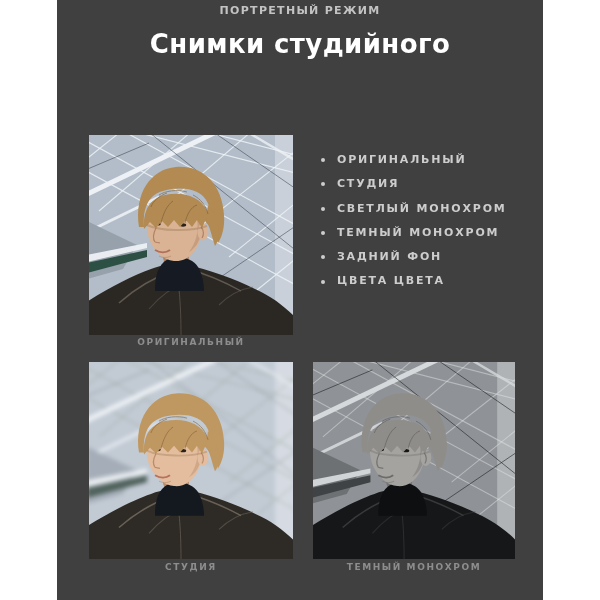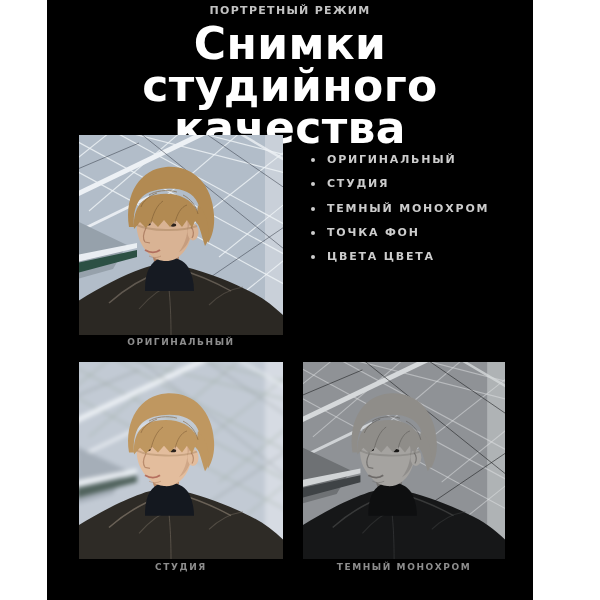--- a/index.html
+++ b/index.html
@@ -1,28 +1,28 @@
 <!DOCTYPE html>
 <html><head>
 <meta charset="utf-8">
 <style>
   html,body{margin:0;padding:0;background:#ffffff;}
   .canvas{
     position:relative;width:600px;height:600px;background:#ffffff;
     font-family:"DejaVu Sans","Liberation Sans",sans-serif;overflow:hidden;
   }
-  .panel{position:absolute;left:47px;top:0;width:486px;height:600px;background:#000000;}
+  .panel{position:absolute;left:57px;top:0;width:486px;height:600px;background:#404040;}
 
   .eyebrow{
     position:absolute;left:0;top:4px;width:100%;text-align:center;
     font-size:11px;font-weight:bold;letter-spacing:1.3px;color:#c3c3c3;
   }
   .title{
     position:absolute;left:0;top:23px;width:100%;text-align:center;
-    font-size:44px;line-height:42px;font-weight:bold;letter-spacing:.4px;color:#ffffff;
+    font-size:26px;line-height:42px;font-weight:bold;letter-spacing:.4px;color:#ffffff;
   }
 
   .photo{position:absolute;overflow:hidden;background:#9aa4ae;}
   .photo svg{display:block;width:100%;height:100%;}
   .photo-1{left:32px;top:135px;width:204px;height:200px;}
   .photo-2{left:32px;top:362px;width:204px;height:197px;}
   .photo-3{left:256px;top:362px;width:202px;height:197px;}
 
   .caption{
     position:absolute;text-align:center;font-size:9px;font-weight:bold;
@@ -149,35 +149,35 @@
   </defs>
 </svg>
 
 <div class="canvas">
   <div class="panel">
 
     <div class="eyebrow">ПОРТРЕТНЫЙ РЕЖИМ</div>
 
     <div class="title">
       <div>Снимки студийного</div>
-      <div>качества</div>
     </div>
 
     <div class="photo photo-1 photo--original">
       <svg viewBox="0 0 204 200" preserveAspectRatio="none">
           <use href="#portrait-scene"></use>
         </svg>
     </div>
     <div class="caption caption-1">ОРИГИНАЛЬНЫЙ</div>
 
     <ul class="feature-list">
       <li>ОРИГИНАЛЬНЫЙ</li>
       <li>СТУДИЯ</li>
+      <li>СВЕТЛЫЙ МОНОХРОМ</li>
       <li>ТЕМНЫЙ МОНОХРОМ</li>
-      <li>ТОЧКА ФОН</li>
+      <li>ЗАДНИЙ ФОН</li>
       <li>ЦВЕТА ЦВЕТА</li>
     </ul>
 
     <div class="photo photo-2 photo--studio">
       <svg viewBox="0 0 204 200" preserveAspectRatio="none">
           <use href="#portrait-scene"></use>
         </svg>
     </div>
     <div class="caption caption-2">СТУДИЯ</div>
 

